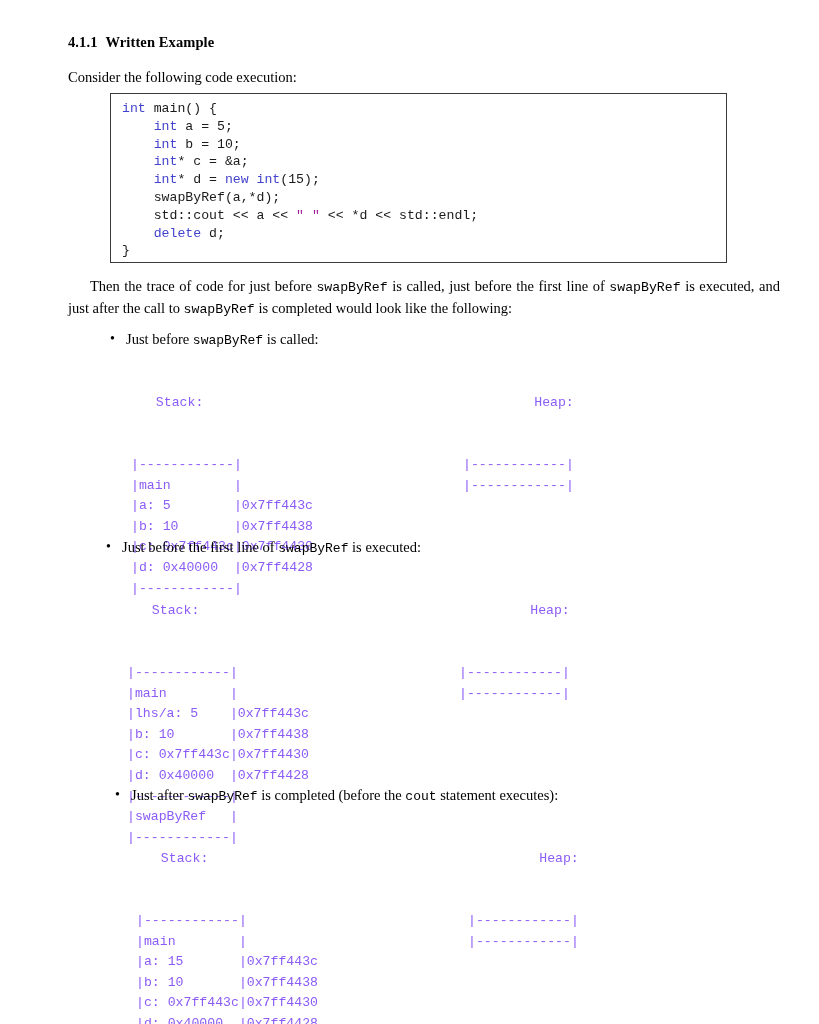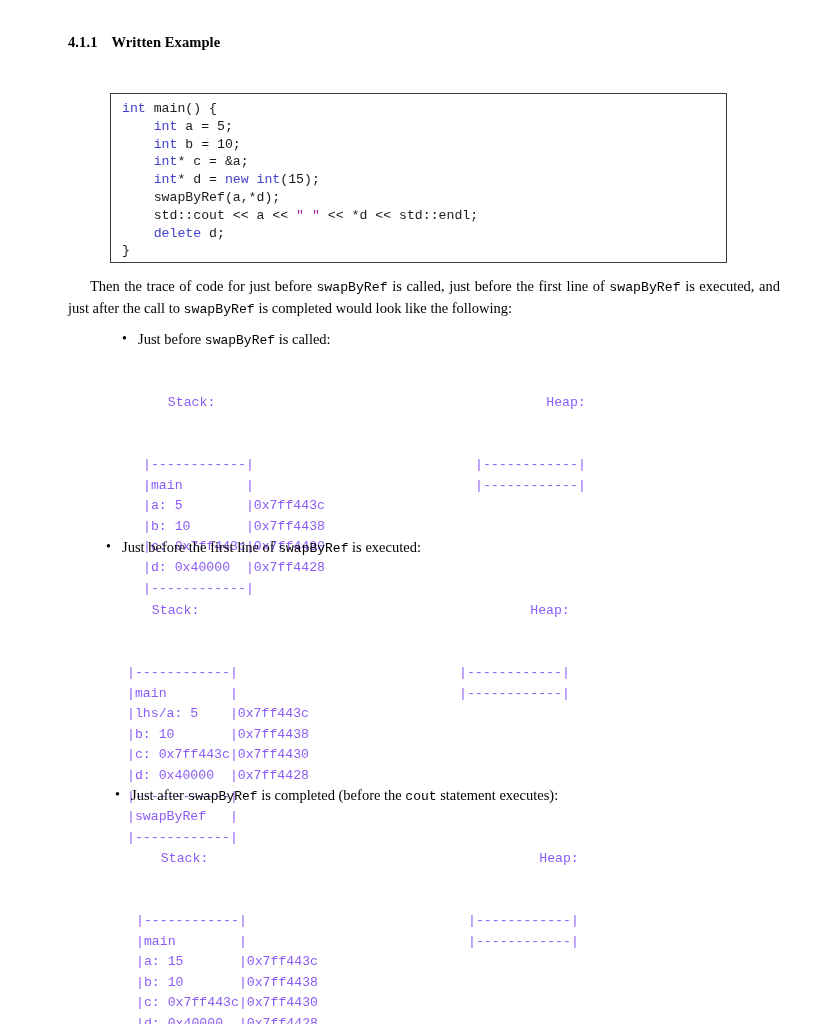--- a/index.html
+++ b/index.html
@@ -26,21 +26,21 @@
 
   
   .section-heading {
     position: absolute;
     left: 68px;
     top: 34px;
     font-size: 14.5px;
     font-weight: bold;
     letter-spacing: 0.1px;
   }
-  .section-heading .num { margin-right: 14px; font-family: Liberation Serif, serif; }
+  .section-heading .num { margin-right: 8px; font-family: Liberation Serif, serif; }
 
   .para {
     position: absolute;
     font-size: 14.5px;
     line-height: 19px;
     text-align: justify;
   }
   .intro-para {
     left: 68px;
     top: 68px;
@@ -113,33 +113,34 @@
     line-height: 20.6px;
     white-space: pre;
     color: #8b5cf6;
   }
   .col-stack { left: 23px; }
   .col-heap  { left: 355px; text-align: right; }
   .trace-col .hdr { display: block; padding-left: 9px; }
   .trace-col .row { display: block; }
 
   
-  #bullet-1 { left: 120px; top: 330px; width: 700px; }
+  #bullet-1 { left: 108px; top: 330px; width: 700px; }
   #bullet-2 { left: 104px; top: 538px; width: 700px; }
   #bullet-3 { left: 113px; top: 786px; width: 700px; }
 </style>
 </head>
 <body>
 
 <div class="page">
 
   <div class="section-heading">
     <span class="num">4.1.1</span><span>Written Example</span>
   </div>
 
+  <div class="para intro-para">Consider the following code execution:</div>
 
   <div class="code-block">
     <pre id="code-listing"><span><span class="kw">int</span><span> main() {</span></span>
 <span><span>    </span><span class="kw">int</span><span> a = 5;</span></span>
 <span><span>    </span><span class="kw">int</span><span> b = 10;</span></span>
 <span><span>    </span><span class="kw">int</span><span>* c = &amp;a;</span></span>
 <span><span>    </span><span class="kw">int</span><span>* d = </span><span class="kw">new int</span><span>(15);</span></span>
 <span><span>    swapByRef(a,*d);</span></span>
 <span><span>    std::cout &lt;&lt; a &lt;&lt; </span><span class="str">" "</span><span> &lt;&lt; *d &lt;&lt; std::endl;</span></span>
 <span><span>    </span><span class="kw">delete</span><span> d;</span></span>

